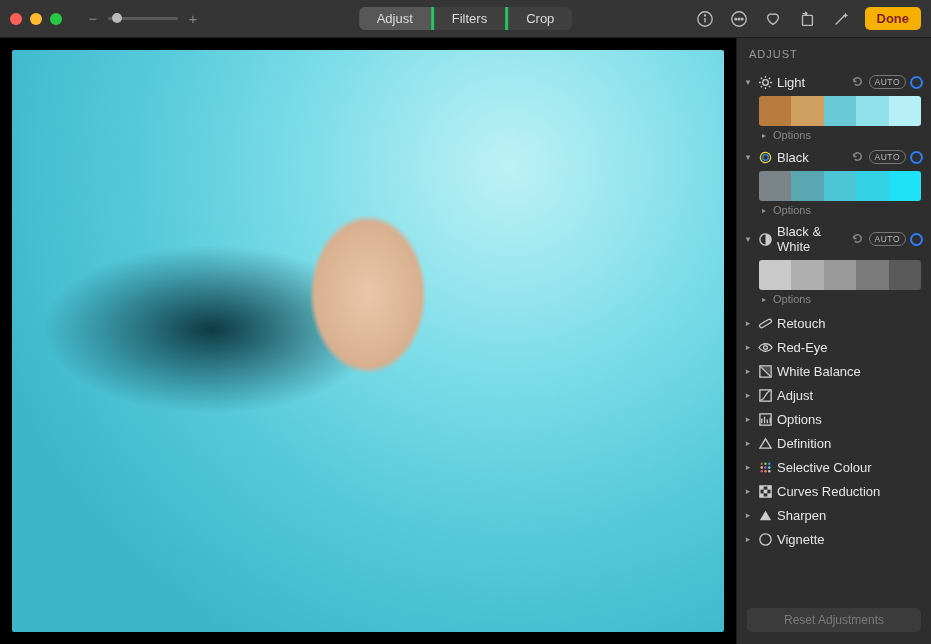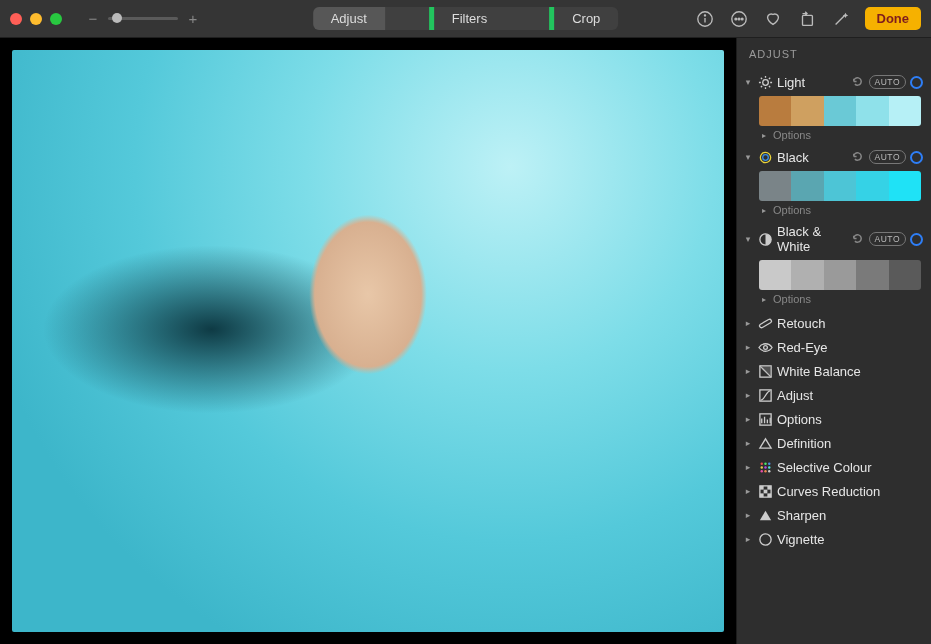--- a/index.html
+++ b/index.html
@@ -37,21 +37,21 @@
   .seg {
     position:absolute; left:50%; transform:translateX(-50%);
     display:flex; border-radius:6px; overflow:hidden;
     background:#404040;
   }
   .seg button {
     border:none; background:transparent; color:#ddd;
     padding:4px 18px; font-size:13px; cursor:pointer;
   }
   .seg button.active { background:#575757; }
-  .seg button + button { border-left:5px solid #22c55e;margin-left:44px; }
+  .seg button + button { border-left:3px solid #22c55e; }
 
   .toolbar-right { margin-left:auto; display:flex; align-items:center; gap:14px; }
   .tb-ico { width:20px; height:20px; color:#bbb; display:flex; align-items:center; justify-content:center; cursor:pointer;}
   .tb-ico svg { width:18px; height:18px; stroke:currentColor; fill:none; stroke-width:1.5; }
   .done-btn {
     background:#f6b100; color:#7f1d1d; font-weight:600;
     border:none; border-radius:5px; padding:4px 12px; font-size:13px; cursor:pointer;
   }
 
   
@@ -388,14 +388,15 @@
           <span class="disc">▸</span>
           <span class="adj-ico">
             <svg viewBox="0 0 16 16">
               <circle cx="8" cy="8" r="6"></circle>
             </svg>
           </span>
           <span class="adj-label">Vignette</span>
         </div>
       </div>
 
+    <button class="reset-all">Reset Adjustments</button>
   </div>
 </div>
 
 </body></html>

